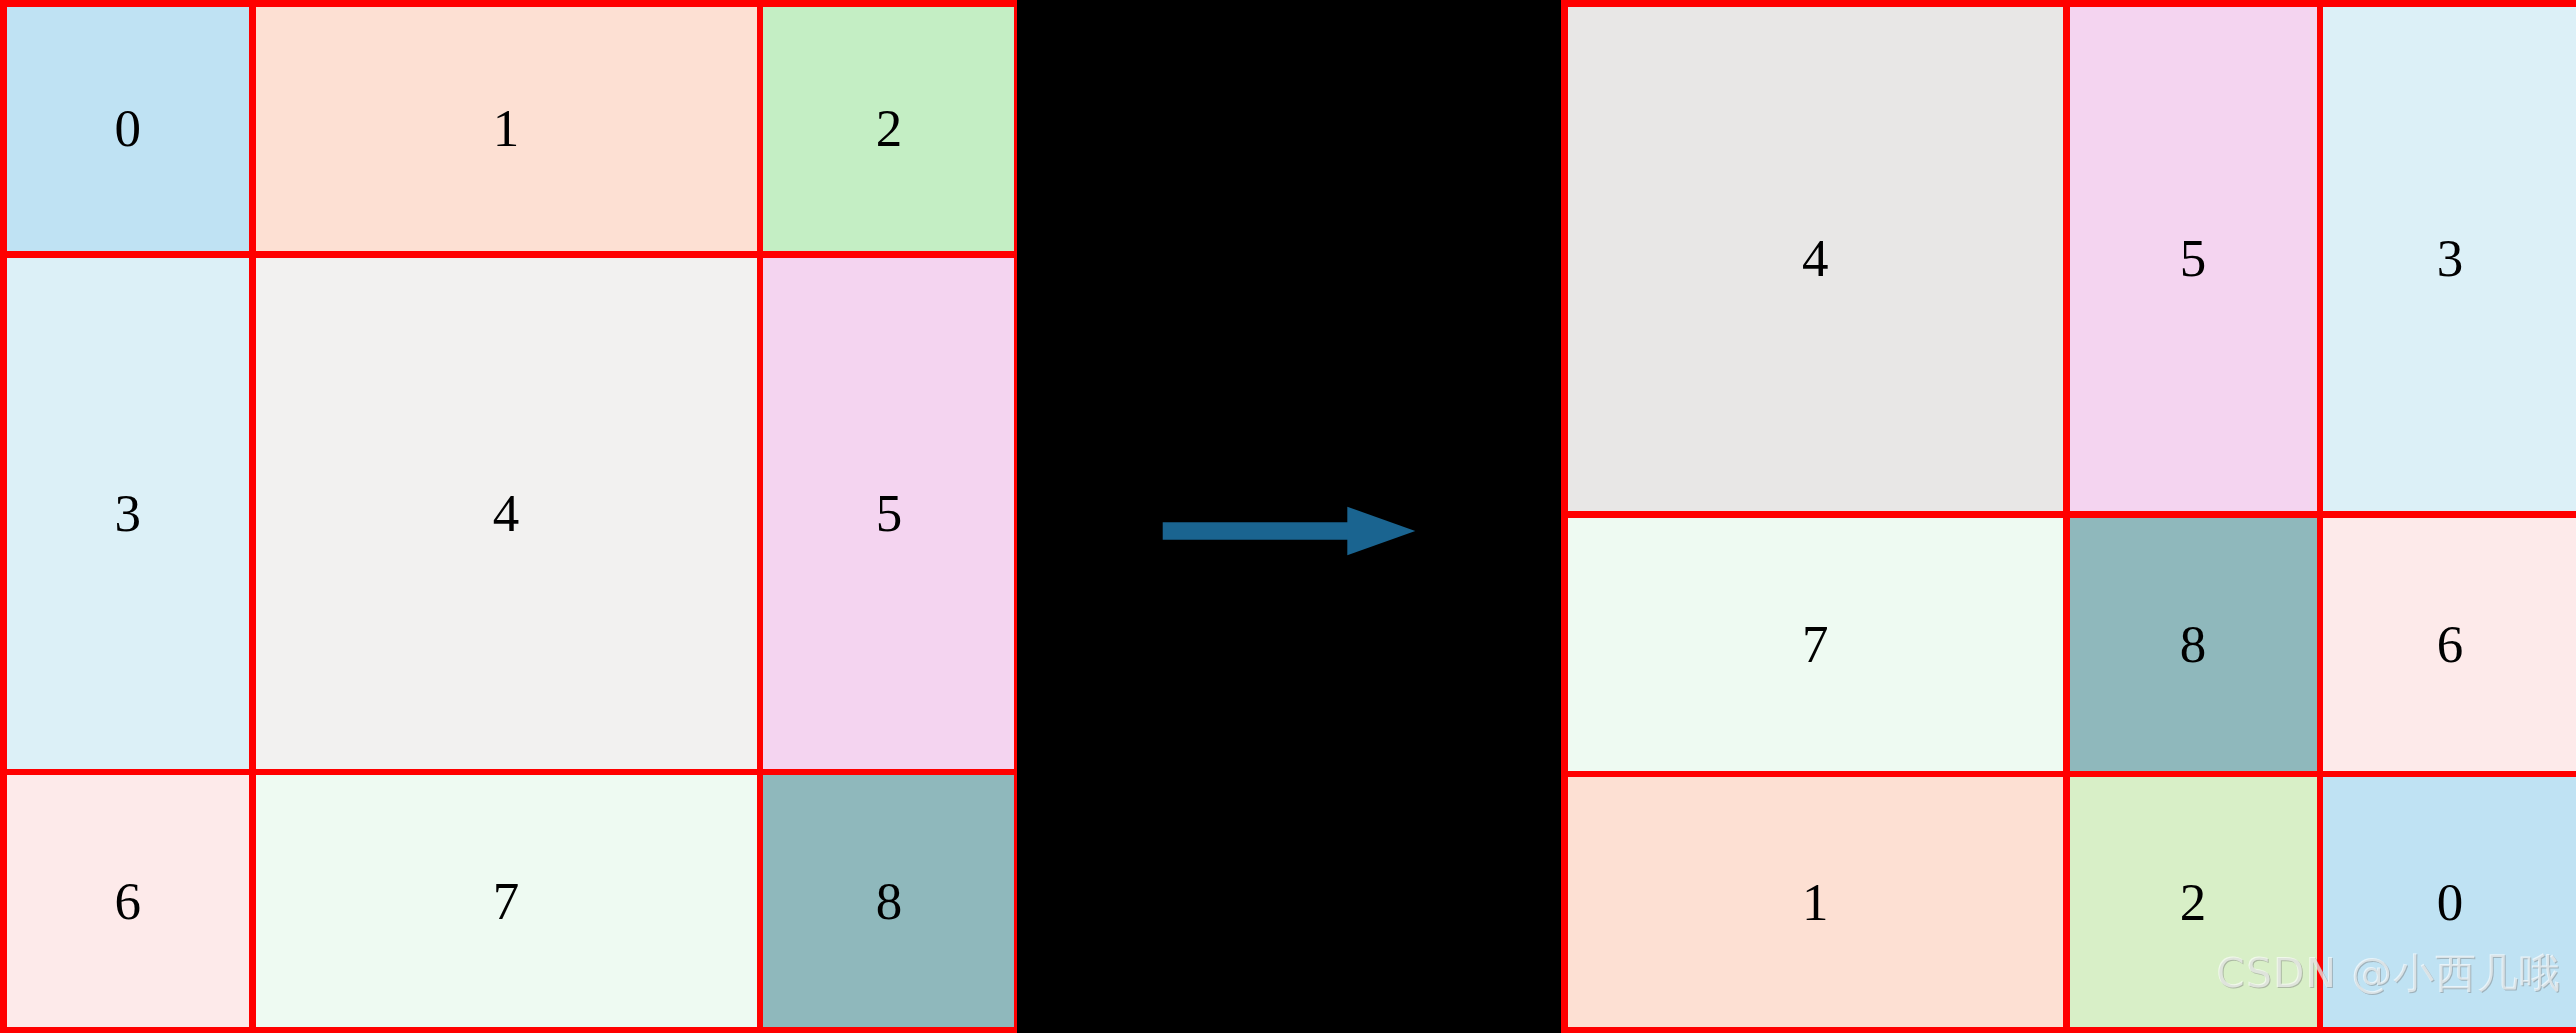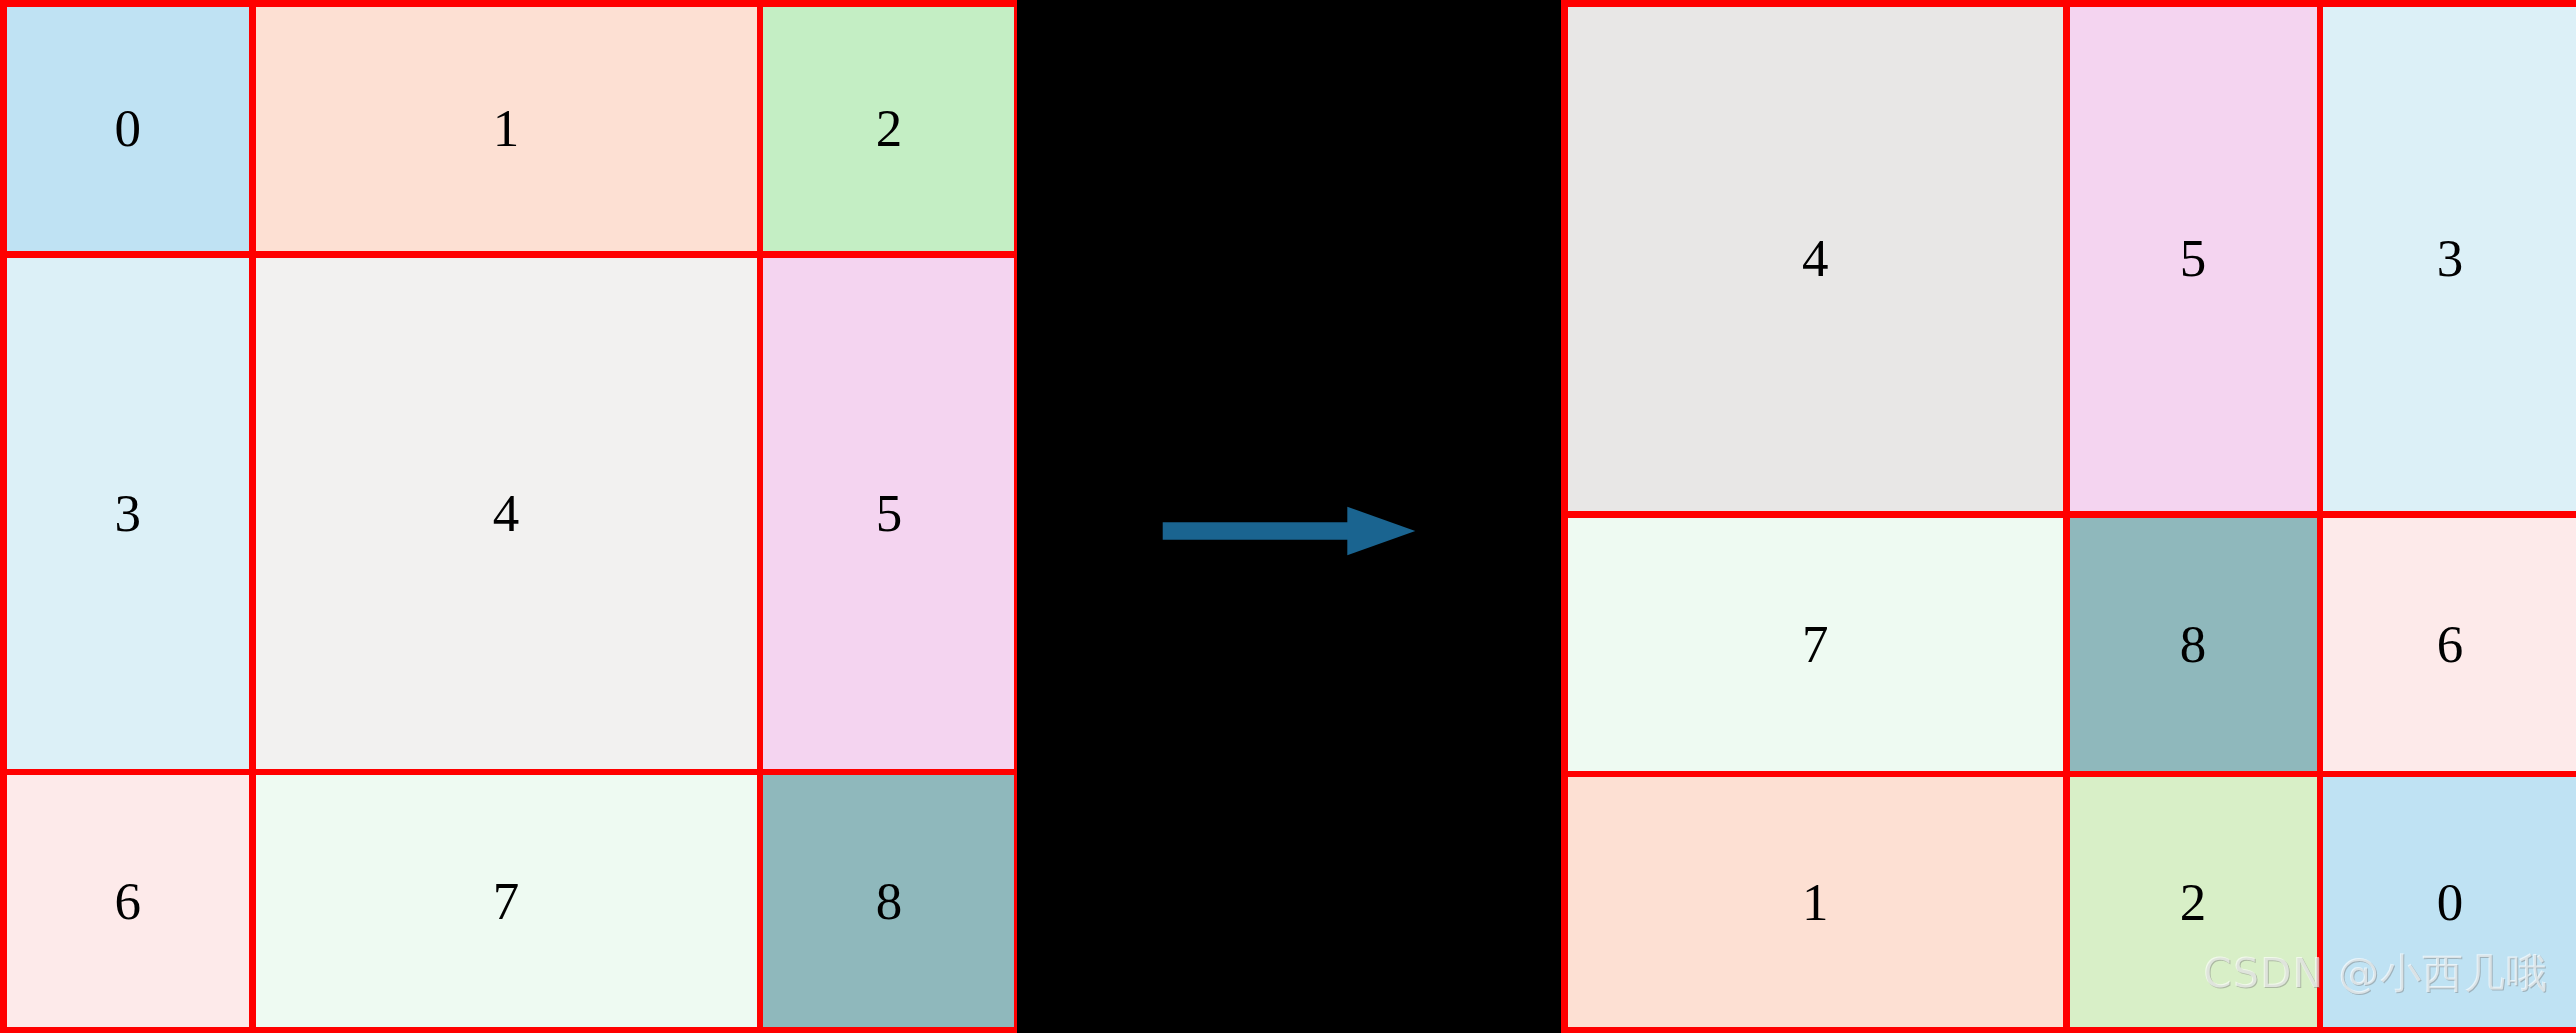--- a/index.html
+++ b/index.html
@@ -73,21 +73,21 @@
     justify-content: center;
   }
   #arrow-svg {
     display: block;
     margin-top: 27px;
   }
 
   
   #watermark {
     position: absolute;
-    right: 28px;
+    right: 15px;
     bottom: 33px;
     font-family: "DejaVu Sans", "Liberation Sans", sans-serif;
     font-size: 41px;
     letter-spacing: 1px;
     color: rgba(255,255,255,0.62);
     text-shadow: 1px 1px 0 rgba(120,120,120,0.45);
     white-space: nowrap;
     pointer-events: none;
     user-select: none;
     z-index: 5;

